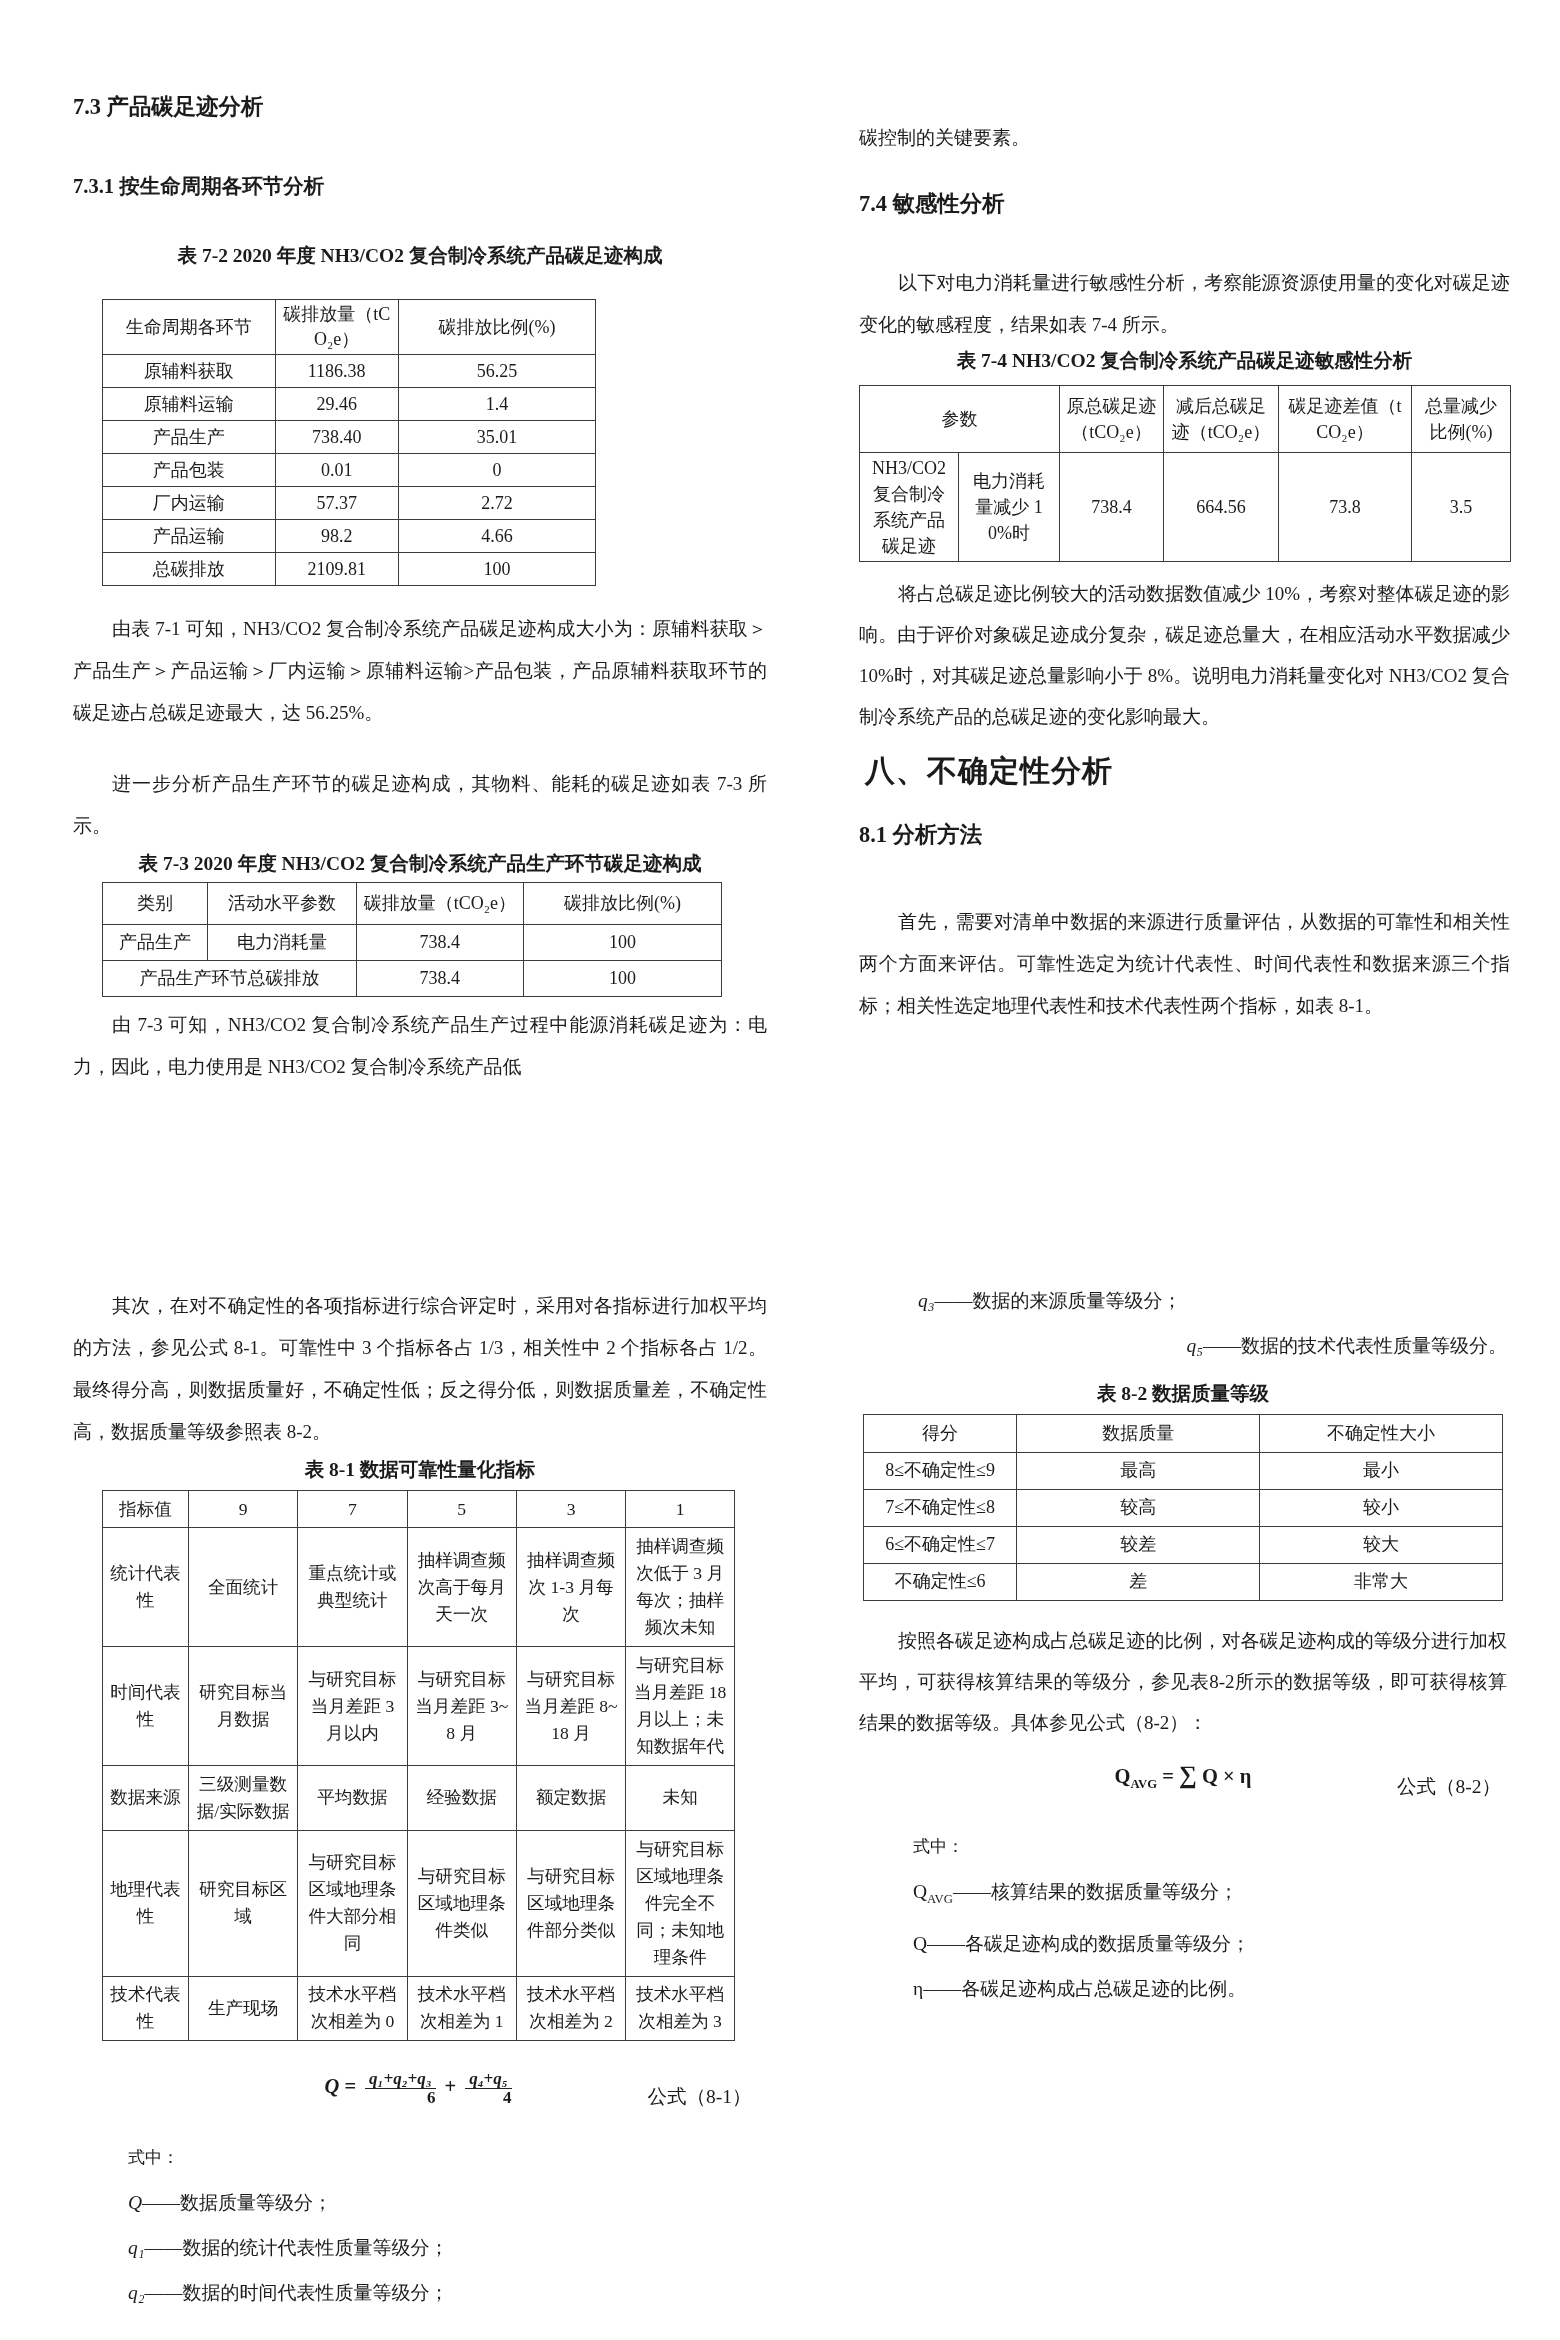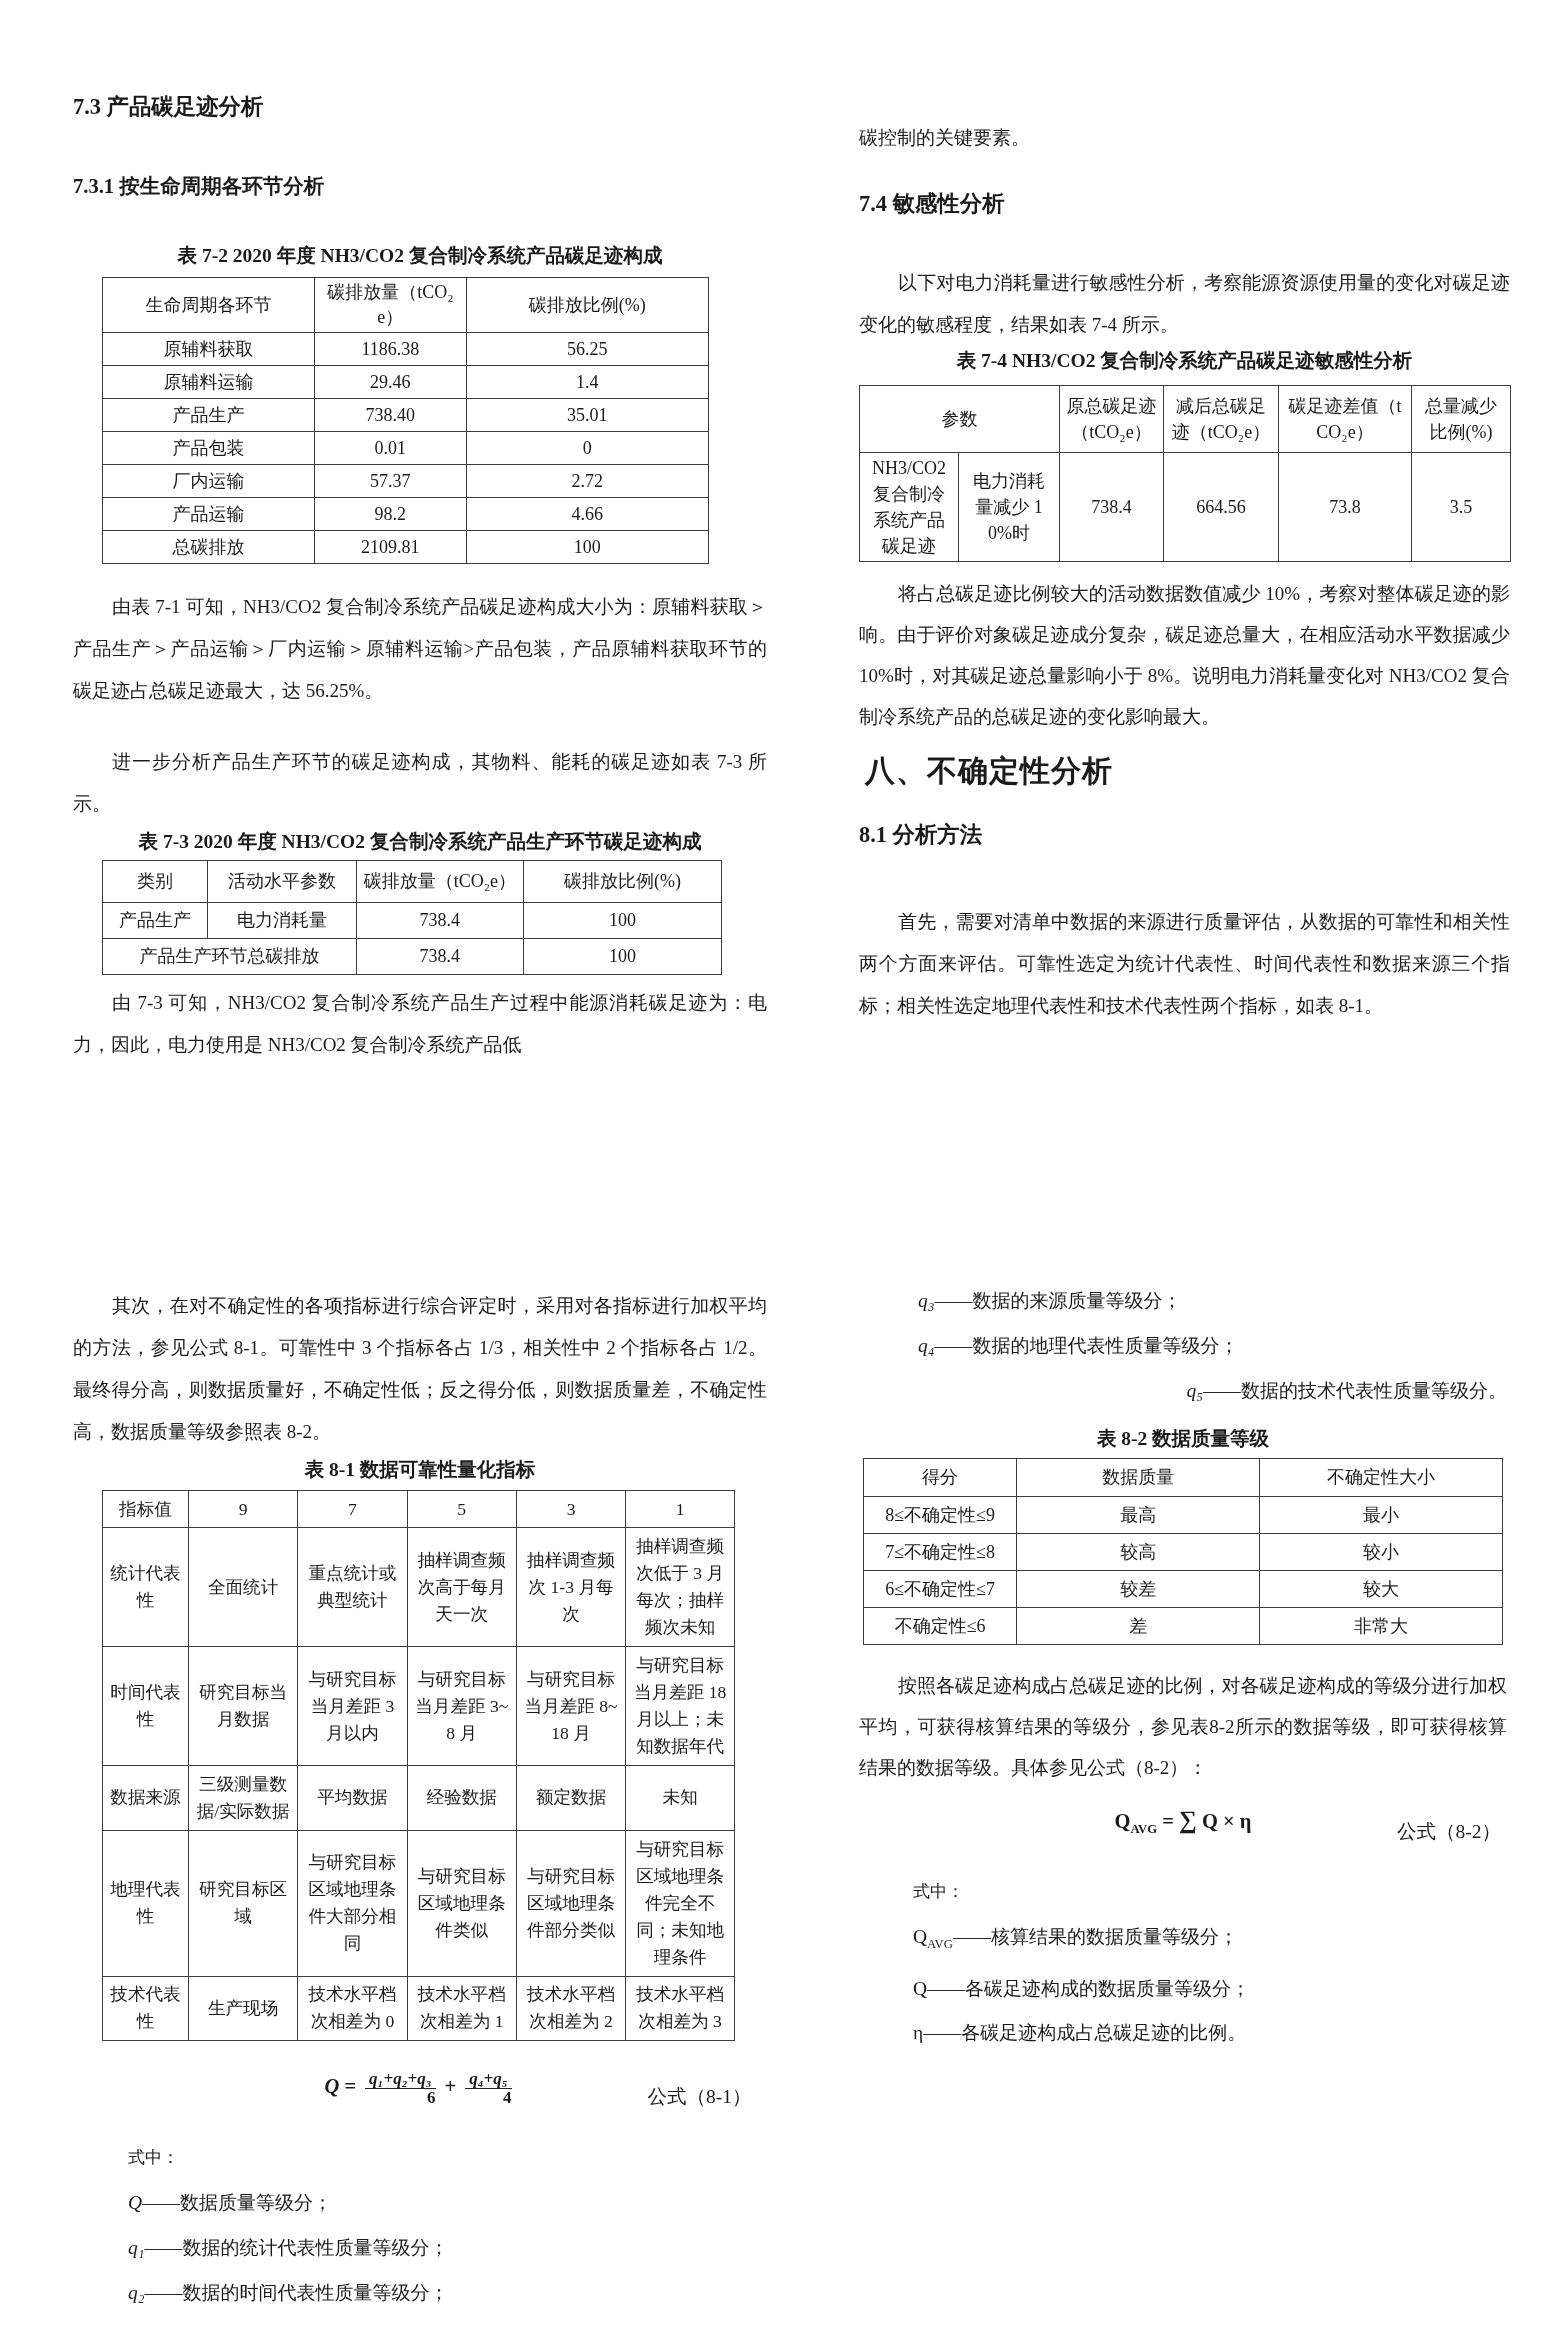--- a/index.html
+++ b/index.html
@@ -22,21 +22,21 @@
   .caption{font-size:19.5px;font-weight:700;text-align:center;line-height:25px;margin:0;}
 
   table.t{border-collapse:collapse;table-layout:fixed;}
   .t th,.t td{
     border:1.4px solid #3c3c3c;text-align:center;vertical-align:middle;
     font-weight:400;font-size:18px;line-height:25px;padding:2px 5.9px;
     word-break:break-all;
   }
   .b{font-weight:700;}
 
-  .t72{width:607px;margin:9px 0 0 29px;}
+  .t72{width:494px;margin:31px 0 0 29px;}
   .t72 thead th{height:43px;}
   .t72 tbody td{height:28px;line-height:23.4px;}
 
   .t73{width:620px;margin:5.9px 0 0 29px;}
   .t73 thead th{height:37px;}
   .t73 tbody td{height:31px;}
 
   .t74{width:651px;margin:0;}
   .t74 thead th{height:62px;line-height:26px;}
   .t74 tbody td{height:86px;line-height:26px;}
@@ -274,21 +274,20 @@
   </div>
 
   <div class="shizhong">式中：</div>
   <div class="defline"><i class="term">Q</i><span>——数据质量等级分；</span></div>
   <div class="defline"><i class="term">q₁</i><span>——数据的统计代表性质量等级分；</span></div>
   <div class="defline"><i class="term">q₂</i><span>——数据的时间代表性质量等级分；</span></div>
 </div>
 
 <div class="page" id="p4">
   <div class="defline" style="margin-top:0;padding-left:59px;"><i class="term">q₃</i><span>——数据的来源质量等级分；</span></div>
-  <div class="defline" style="padding-left:59px;"><i class="term">q₄</i><span>——数据的地理代表性质量等级分；</span></div>
   <div class="defline" style="padding-left:59px;text-align:right;"><i class="term">q₅</i><span>——数据的技术代表性质量等级分。</span></div>
 
   <div class="caption" style="margin-top:22.4px;">表 8-2 数据质量等级</div>
   <table class="t t82">
     <colgroup>
         <col style="width:24%">
         <col style="width:38%">
         <col style="width:38%">
       </colgroup>
     <thead>

